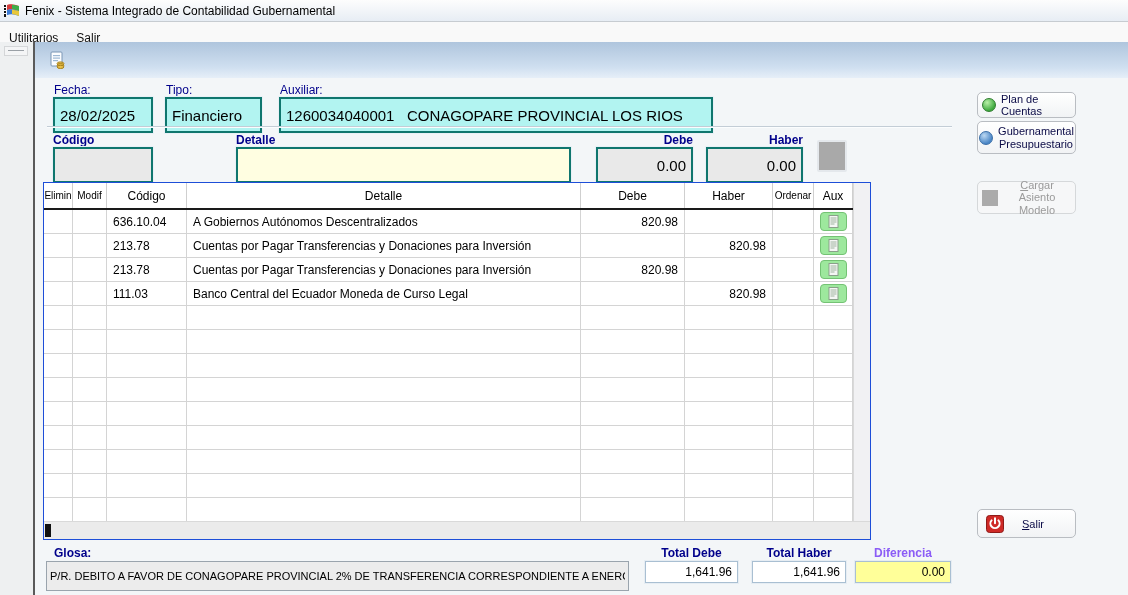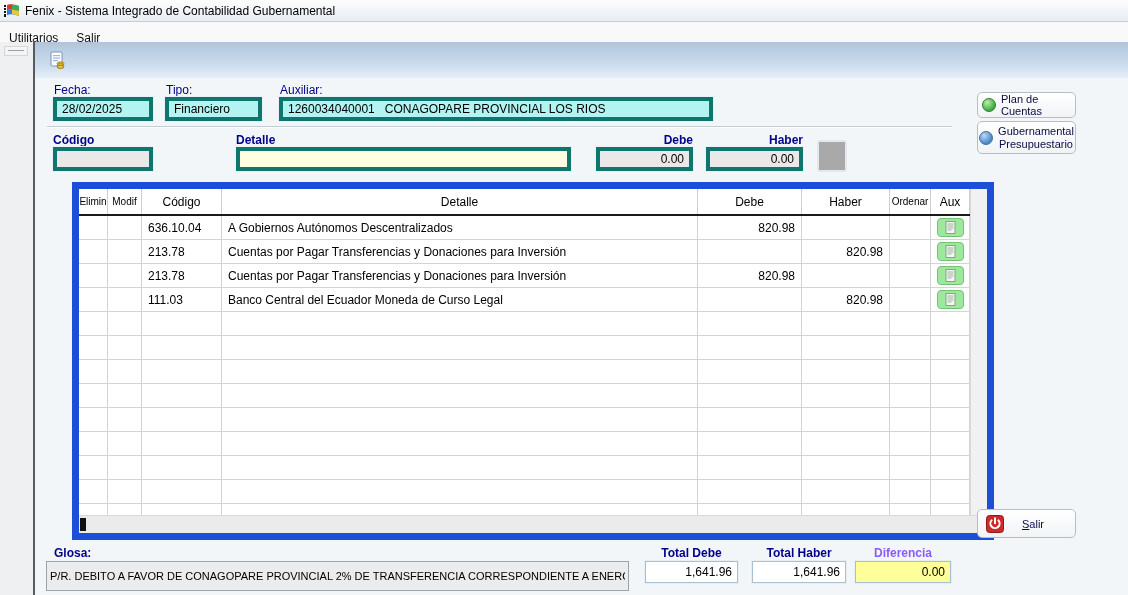--- a/index.html
+++ b/index.html
@@ -33,37 +33,37 @@
     border-radius:3px; }
 
   .form-area { position:relative; flex:1; background:#f3f6f8; font-size:12px; }
 
   
   .lab { position:absolute; color:#00008B; font-size:12px; white-space:nowrap; }
   .lab.bold { font-weight:bold; }
   .lab.red { color:#8b5cf6; font-weight:bold; }
 
   
-  .fld { position:absolute; border:4px solid #0f766e; outline:1px solid #e9f0f6;
-    font-family:"Liberation Sans",sans-serif; font-size:12px; padding:8px 5px; color:#000;
+  .fld { position:absolute; border:2px solid #0f766e; outline:1px solid #e9f0f6;
+    font-family:"Liberation Sans",sans-serif; font-size:15px; padding:16px 5px; color:#000;
     background:#fff; }
   .fld.cyan { background:#b2f4f1; white-space:pre; }
   .fld.cream { background:#fffee1; }
   .fld.gray { background:#e9e9e9; }
   .fld.right { text-align:right; }
   .fld.yellow { background:#ffff99; }
 
   .sep { position:absolute; height:0; border-top:1px solid #c3cdd6; border-bottom:1px solid #fbfdfe; }
 
   .gray-square-btn { position:absolute; left:782px; top:62px; width:30px; height:32px;
     background:#a9a9a9; border:2px solid #e4e8ec; border-radius:2px; }
 
   
-  .tablebox { position:absolute; left:37px; top:104px; width:922px; height:358px;
-    border:7px solid #1d4ed8; background:#fff; }
+  .tablebox { position:absolute; left:8px; top:104px; width:828px; height:358px;
+    border:1px solid #1d4ed8; background:#fff; }
   .grid-zone { position:absolute; left:0; top:0; right:17px; bottom:18px; overflow:hidden; }
   .g-row { display:grid; grid-template-columns:29px 34px 80px 1fr 104px 88px 41px 39px; }
   .g-head { height:27px; border-bottom:2px solid #1a1a1a; }
   .g-head .cell { display:flex; align-items:center; justify-content:center; font-size:12px;
     color:#000; border-right:1px solid #cfcfcf; overflow:hidden; white-space:nowrap; }
   .g-head .cell.small { font-size:10px; }
   .g-body .g-row { height:24px; border-bottom:1px solid #d4d4d4; }
   .g-body .cell { border-right:1px solid #d4d4d4; font-size:12px; display:flex; align-items:center;
     overflow:hidden; white-space:nowrap; padding:0 6px; color:#000; }
   .g-body .cell.num { justify-content:flex-end; }
@@ -464,20 +464,27 @@
           <span class="sphere green"></span>
           <span>Plan de Cuentas</span>
         </div>
         <div class="side-btn" style="top:43px; height:33px;">
           <span class="sphere blue"></span>
           <span class="txt2">
             <span>Gubernamental</span><br>
             <span>Presupuestario</span>
           </span>
         </div>
+        <div class="side-btn disabled" style="top:103px; height:33px;">
+          <span class="gray-chip"></span>
+          <span class="txt2">
+            <span class="ul-first">Cargar Asiento</span><br>
+            <span>Modelo</span>
+          </span>
+        </div>
         <div class="side-btn" style="top:431px; height:29px; justify-content:flex-start; gap:18px; padding-left:8px;">
           <span class="power-icon">
             <svg width="18" height="18" viewBox="0 0 18 18">
               <rect x="0.5" y="0.5" width="17" height="17" rx="3" fill="#cf2a27" stroke="#8e1b19"></rect>
               <path d="M9 3.2 L9 8.2" stroke="#fff" stroke-width="2" stroke-linecap="round"></path>
               <path d="M5.6 5.4 A4.6 4.6 0 1 0 12.4 5.4" fill="none" stroke="#fff" stroke-width="2" stroke-linecap="round"></path>
             </svg>
           </span>
           <span class="ul-first">Salir</span>
         </div>

